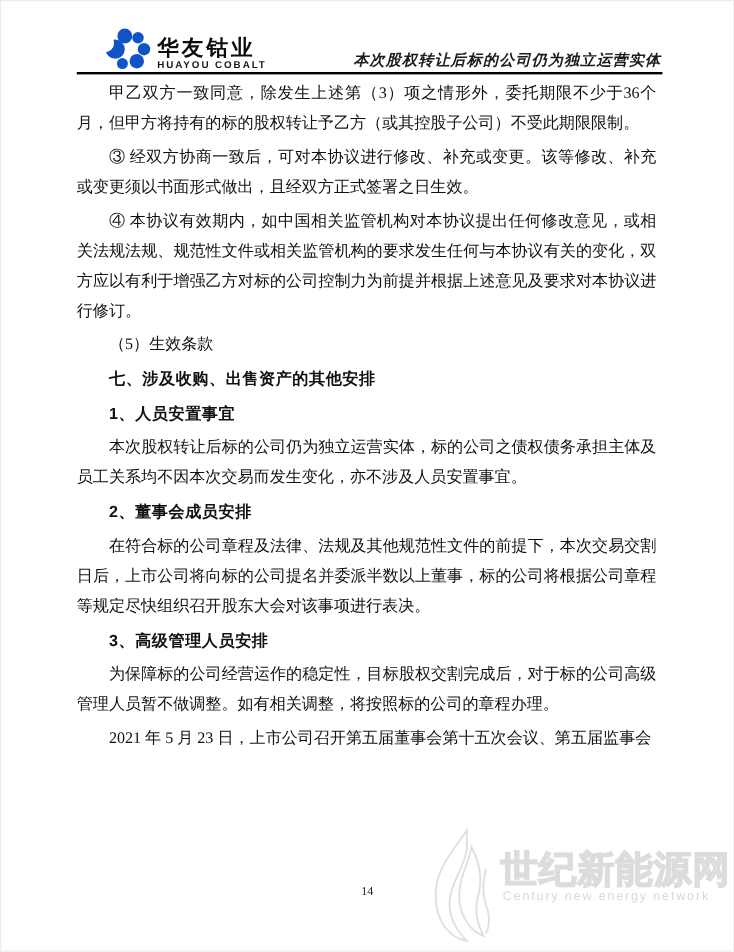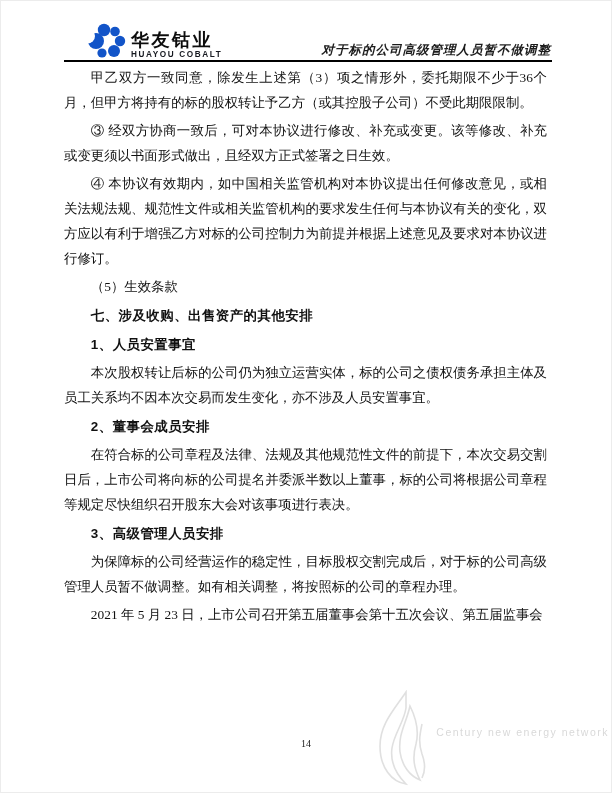--- a/index.html
+++ b/index.html
@@ -105,21 +105,21 @@
           <circle cx="28" cy="28" r="6"></circle>
           <circle cx="16" cy="30" r="4.6"></circle>
         </g>
         <circle cx="1.5" cy="13" r="7.5" fill="#ffffff"></circle>
       </svg>
       <div class="logo-text">
         <div class="logo-cn">华友钴业</div>
         <div class="logo-en">HUAYOU COBALT</div>
       </div>
     </div>
-    <div class="doc-title">对于标的公司高级管理人员暂不做调整</div>
+    <div class="doc-title">本次股权转让后标的公司仍为独立运营实体</div>
   </div>
   <div class="header-rule"></div>
 
   <div class="doc-body">
     <p class="body">甲乙双方一致同意，除发生上述第（3）项之情形外，委托期限不少于36个月，但甲方将持有的标的股权转让予乙方（或其控股子公司）不受此期限限制。</p>
     <p class="body">③ 经双方协商一致后，可对本协议进行修改、补充或变更。该等修改、补充或变更须以书面形式做出，且经双方正式签署之日生效。</p>
     <p class="body">④ 本协议有效期内，如中国相关监管机构对本协议提出任何修改意见，或相关法规法规、规范性文件或相关监管机构的要求发生任何与本协议有关的变化，双方应以有利于增强乙方对标的公司控制力为前提并根据上述意见及要求对本协议进行修订。</p>
     <p class="sub">（5）生效条款</p>
     <p class="hd">七、涉及收购、出售资产的其他安排</p>
     <p class="hd">1、人员安置事宜</p>
@@ -133,17 +133,18 @@
 
   <div class="page-number">14</div>
 
   <div class="watermark">
     <svg class="wm-flame" viewBox="0 0 52 96" fill="none" stroke="#e0e0e0" stroke-width="1.6">
       <path d="M30 2 C 18 20, 4 34, 4 56 C 4 78, 16 92, 30 94 C 20 84, 14 72, 16 58 C 18 44, 28 32, 30 18 Z"></path>
       <path d="M34 16 C 30 34, 22 44, 24 62 C 26 76, 34 86, 44 90 C 38 78, 36 68, 40 54 C 43 42, 40 28, 34 16 Z"></path>
       <path d="M46 34 C 44 44, 42 52, 46 64 C 49 72, 50 80, 46 88"></path>
     </svg>
     <div class="wm-textblock">
+      <div class="wm-cn">世纪新能源网</div>
       <div class="wm-en">Century new energy network</div>
     </div>
   </div>
 
 </div>
 
 </body></html>

